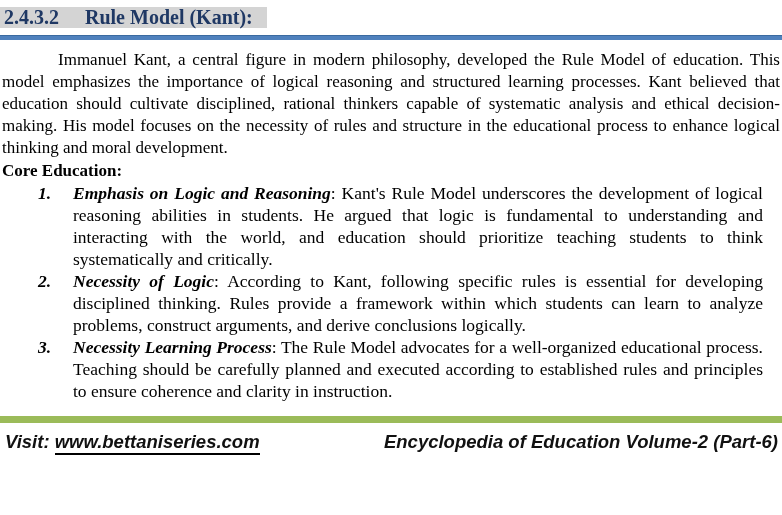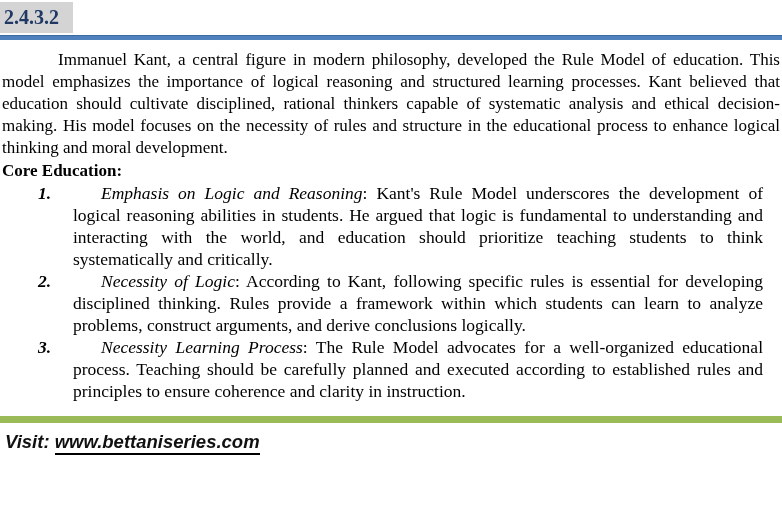--- a/index.html
+++ b/index.html
@@ -17,21 +17,21 @@
   .heading-row {
     margin: 2px 0 0 0;
     height: 31px;
     display: flex;
     align-items: center;
   }
   .heading-hilite {
     display: inline-flex;
     align-items: baseline;
     background: #d4d4d4;
-    height: 31px;
+    height: 21px;
     padding: 0 14px 0 4px;
     box-sizing: border-box;
     align-items: center;
   }
   .sec-num, .sec-title {
     font-weight: bold;
     font-size: 20px;
     color: #1f3864;
     font-family: "Liberation Serif", serif;
     white-space: nowrap;
@@ -68,21 +68,21 @@
     line-height: 22px;
     text-align: justify;
   }
   .p-num {
     position: absolute;
     left: 38px;
     top: 0;
     font-weight: bold;
     font-style: italic;
   }
-  .p-lead { font-weight: normal; font-style: italic; margin-left: 28px; }
+  .p-lead { font-weight: bold; font-style: italic; }
   .p-sep { font-style: normal; font-weight: normal; }
   
   .green-line {
     height: 7px;
     width: 782px;
     background: #9bbb59;
     margin-top: 14px;
   }
   .footer-row {
     margin-top: 7px;
@@ -107,34 +107,36 @@
   }
 </style>
 </head>
 <body>
 
 <div class="page">
 
   <div class="heading-row">
     <div class="heading-hilite">
         <span class="sec-num">2.4.3.2</span>
+        <span class="sec-title">Rule Model (Kant):</span>
       </div>
   </div>
 
   <div class="blue-line"></div>
 
   <p class="intro">Immanuel Kant, a central figure in modern philosophy, developed the Rule Model of education. This model emphasizes the importance of logical reasoning and structured learning processes. Kant believed that education should cultivate disciplined, rational thinkers capable of systematic analysis and ethical decision-making. His model focuses on the necessity of rules and structure in the educational process to enhance logical thinking and moral development.</p>
 
   <p class="core-label">Core Education:</p>
 
   <div class="principles">
     <div class="principle"><span class="p-num">1.</span><span class="p-lead">Emphasis on Logic and Reasoning</span><span class="p-sep">: </span><span class="p-text">Kant's Rule Model underscores the development of logical reasoning abilities in students. He argued that logic is fundamental to understanding and interacting with the world, and education should prioritize teaching students to think systematically and critically.</span></div>
     <div class="principle"><span class="p-num">2.</span><span class="p-lead">Necessity of Logic</span><span class="p-sep">: </span><span class="p-text">According to Kant, following specific rules is essential for developing disciplined thinking. Rules provide a framework within which students can learn to analyze problems, construct arguments, and derive conclusions logically.</span></div>
     <div class="principle"><span class="p-num">3.</span><span class="p-lead">Necessity Learning Process</span><span class="p-sep">: </span><span class="p-text">The Rule Model advocates for a well-organized educational process. Teaching should be carefully planned and executed according to established rules and principles to ensure coherence and clarity in instruction.</span></div>
   </div>
 
   <div class="green-line"></div>
 
   <div class="footer-row">
     <div><span>Visit: </span><a href="#" class="visit-link">www.bettaniseries.com</a></div>
+    <div>Encyclopedia of Education Volume-2 (Part-6)</div>
   </div>
 
 </div>
 
 </body></html>

